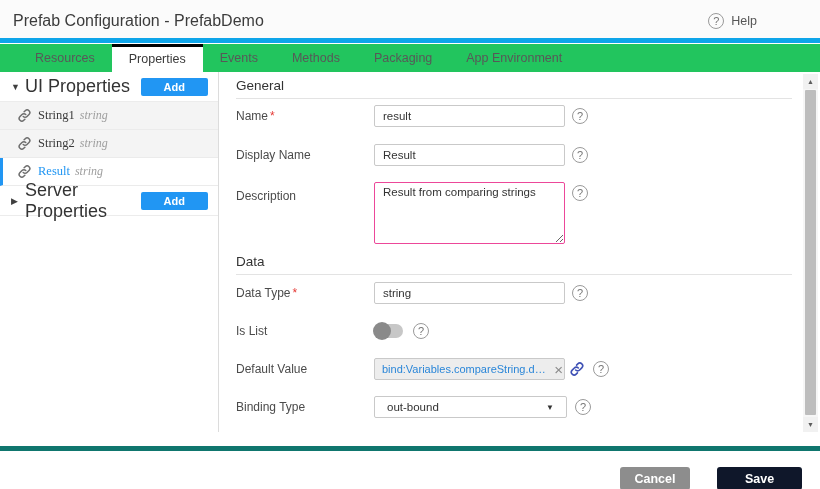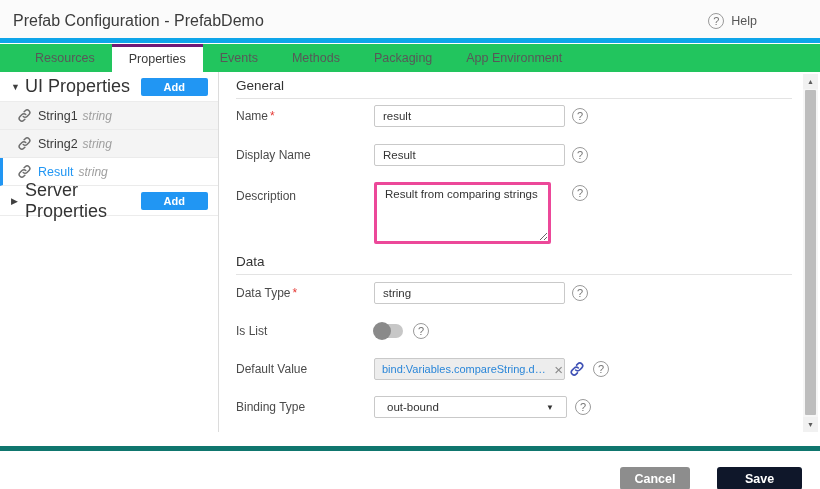--- a/index.html
+++ b/index.html
@@ -14,51 +14,51 @@
   .header .title { position:absolute; left:13px; top:12px; font-size:16px; color:#3c3c3c; }
   .help-wrap { position:absolute; right:63px; top:13px; display:flex; align-items:center; gap:7px;
     color:#565656; font-size:12.5px; cursor:pointer; }
   .qcircle { width:16px; height:16px; border:1px solid #9a9a9a; border-radius:50%;
     display:inline-flex; align-items:center; justify-content:center;
     font-size:11px; color:#767676; line-height:1; flex:0 0 auto; background:transparent; }
   
   .tabbar { position:absolute; top:44px; left:0; right:0; height:28px;
     background:#22c55e; display:flex; padding-left:18px; }
   .tab { padding:0 17px; font-size:12.5px; color:#585858; line-height:28px; cursor:pointer; white-space:nowrap; }
-  .tab.active { background:#fff; border-top:3px solid #701a75; line-height:25px; color:#3a3a3a; }
+  .tab.active { background:#fff; border-top:3px solid #000000; line-height:25px; color:#3a3a3a; }
   
   .sidebar { position:absolute; top:72px; left:0; width:219px; bottom:57px;
     background:#fff; border-right:1px solid #dcdcdc; }
   .group-row { display:flex; align-items:center; height:30px; padding:0 10px 0 11px;
     border-bottom:1px solid #ececec; background:#fff; cursor:pointer; }
   .caret { font-size:9px; color:#3f3f3f; width:14px; flex:0 0 auto; }
   .group-label { font-size:18px; color:#333; }
   .add-btn { margin-left:auto; background:#2196f3; color:#fff; border:none; cursor:pointer;
     font-size:11px; font-weight:bold; padding:3px 23px; border-radius:2px;
     font-family:"Liberation Sans", sans-serif; }
   .prop-item { display:flex; align-items:center; height:28px; padding-left:17px;
-    background:#f4f4f4; border-bottom:1px solid #ebebeb; cursor:pointer; }
+    background:#f4f4f4; border-bottom:1px solid #ebebeb; cursor:pointer;font-family:Liberation Serif, serif; }
   .prop-item.selected { background:#fff; border-left:3px solid #2196f3; padding-left:14px; }
   .link-ico { width:15px; height:15px; margin-right:6px; color:#6e6e6e; flex:0 0 auto; }
   .prop-name { font-size:12.5px; color:#3a3a3a; }
   .prop-item.selected .prop-name { color:#2196f3; }
   .prop-type { font-size:12px; font-style:italic; color:#9e9e9e; margin-left:5px; }
   
   .content { position:absolute; left:220px; top:72px; right:0; bottom:57px; background:#fff; }
   .section-head { position:absolute; left:16px; width:556px; font-size:13.5px; color:#333;
     padding-bottom:5px; border-bottom:1px solid #e3e3e3; }
   .frow { position:absolute; left:16px; height:24px; }
   .flabel { position:absolute; left:0; top:0; width:130px; font-size:12px; color:#4b4b4b; line-height:23px; }
   .req { color:#e53935; margin-left:2px; }
   .txt-input { position:absolute; left:138px; top:0; width:191px; height:22px;
     border:1px solid #c9c9c9; border-radius:2px; padding:0 8px; font-size:11.5px; color:#333;
     font-family:"Liberation Sans", sans-serif; background:#fff; }
   .row-help { position:absolute; left:336px; top:3px; cursor:pointer; }
-  .desc-area { position:absolute; left:138px; top:0; width:177px; height:62px;
-    border:3px solid #ec4899; border-radius:2px; padding:3px 8px; font-size:11.5px; color:#333;
+  .desc-area { position:absolute; left:138px; top:0; width:191px; height:62px;
+    border:1px solid #ec4899; border-radius:2px; padding:3px 8px; font-size:11.5px; color:#333;
     font-family:"Liberation Sans", sans-serif; resize:both; }
   
   .toggle { position:absolute; left:138px; top:4px; width:29px; height:14px;
     background:#c7c7c7; border-radius:7px; cursor:pointer; }
   .toggle .knob { position:absolute; left:-1px; top:-2px; width:18px; height:18px;
     border-radius:50%; background:#8a8a8a; }
   .toggle-help { position:absolute; left:177px; top:3px; cursor:pointer; }
   
   .bind-input { position:absolute; left:138px; top:0; width:191px; height:22px;
     border:1px solid #c9c9c9; border-radius:2px; background:#ededed;

